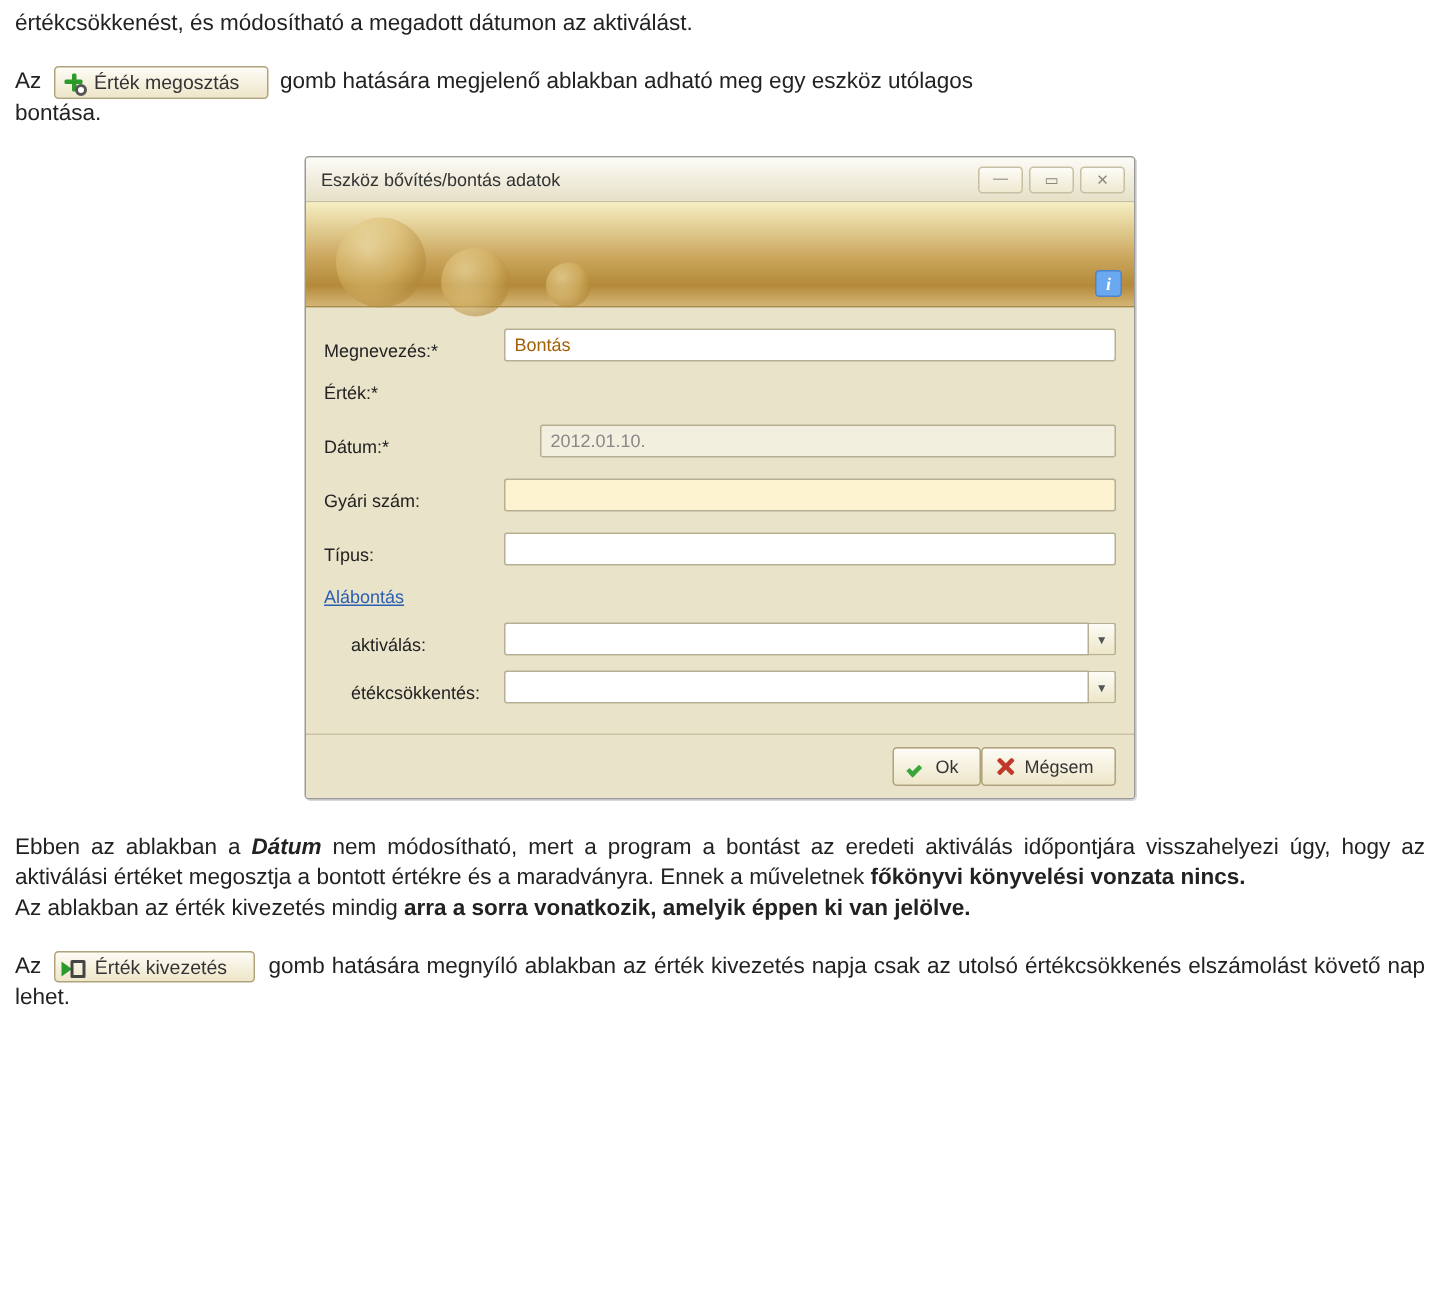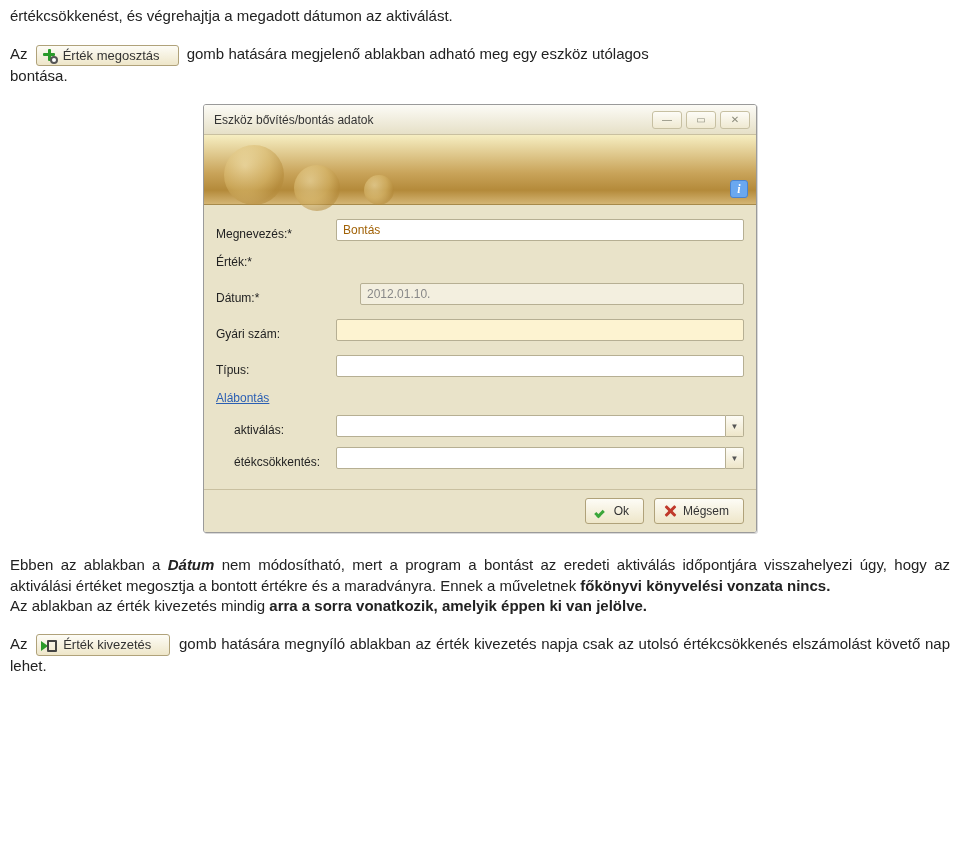--- a/index.html
+++ b/index.html
@@ -134,21 +134,21 @@
     border:1px solid #b6af93; border-left:none;
     border-top-right-radius:2px; border-bottom-right-radius:2px;
     background:linear-gradient(#fdfcf6,#eee6c9);
     display:flex; align-items:center; justify-content:center;
     color:#555; font-size:8px;
   }
   .footer {
     background:#e9e3c9;
     border-top:1px solid #c9c0a0;
     padding: 8px 12px;
-    display:flex; justify-content:flex-end; gap:10px;
+    display:flex; justify-content:flex-end; 
   }
   .btn {
     display:inline-flex; align-items:center; gap:6px;
     height:26px; padding:0 14px 0 8px;
     border:1px solid #b0a27a; border-radius:3px;
     background:linear-gradient(#fdfcf6,#eee6c9);
     color:#333; font-size:12px;
   }
   .chk { width:14px; height:14px; display:inline-block; position:relative; }
   .chk::before{
@@ -165,21 +165,21 @@
   .xmark::after { transform:rotate(-45deg); }
 
   .italic { font-style: italic; }
   .bold { font-weight: bold; }
 </style>
 </head>
 <body>
 
 <div class="doc">
 
-  <p class="para">értékcsökkenést, és végrehajtja a megadott dátumon az aktiválást.</p>
+  <p class="para">értékcsökkenést, és módosítható a megadott dátumon az aktiválást.</p>
 
   <p class="para">
     <span>Az </span>
     <span class="inline-btn">
       <span class="icon-plus">
           <span class="corner"></span>
         </span>
       <span>Érték megosztás</span>
     </span>
     <span> gomb hatására megjelenő ablakban adható meg egy eszköz utólagos</span>

